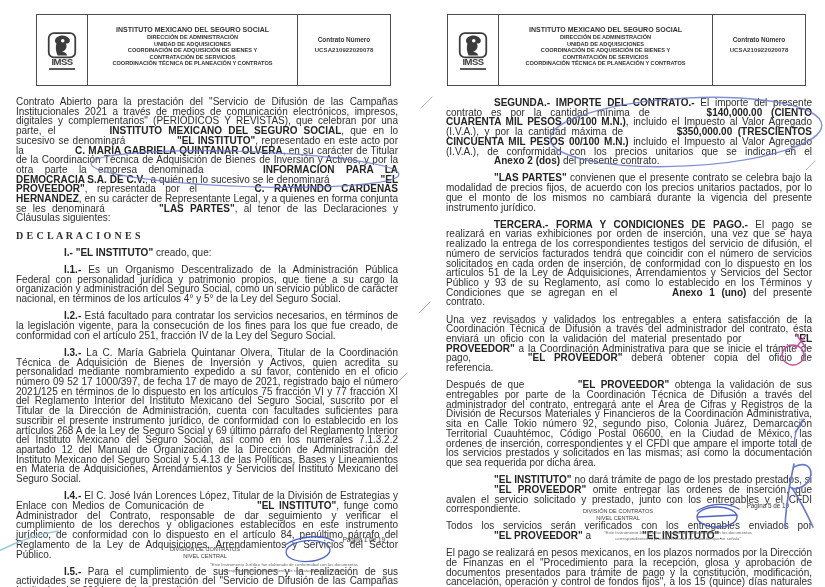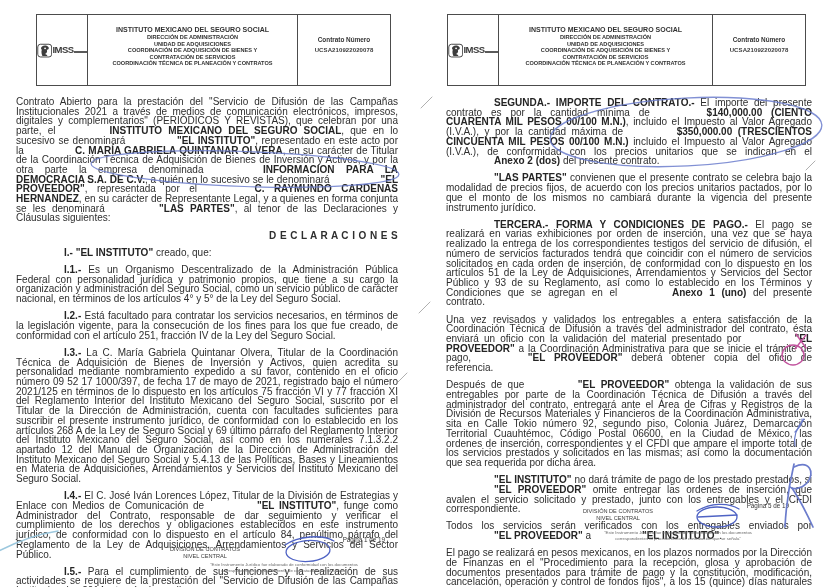--- a/index.html
+++ b/index.html
@@ -7,38 +7,38 @@
        font-family:"Liberation Sans",sans-serif;color:#2e2e2e;}
   .canvas{position:absolute;inset:0;background:#fff;}
   .page{position:absolute;top:0;height:587px;background:#fff;}
   #page1{left:0;width:411px;}
   #page2{left:413px;width:412px;}
 
   
   .header-box{display:flex;border:1px solid #4c4c4c;height:72px;background:#fff;box-sizing:border-box;}
   #page1 .header-box{margin:14px 20px 0 36px;}
   #page2 .header-box{margin:14px 19px 0 34px;}
-  .logo-cell{width:50px;border-right:1px solid #4c4c4c;display:flex;flex-direction:row;
+  .logo-cell{width:50px;border-right:1px solid #4c4c4c;display:flex;flex-direction:column;
              align-items:center;justify-content:center;padding-top:2px;}
   .logo-word{font-size:9.5px;font-weight:900;letter-spacing:-0.5px;color:#3b3b3b;margin-top:-4px;}
   .logo-bar{width:26px;height:2px;background:#5a5a5a;margin-top:1px;}
   .center-cell{flex:1;border-right:1px solid #4c4c4c;text-align:center;padding-top:11px;}
   .org-l1{font-size:7px;font-weight:700;line-height:8px;color:#333;}
   .org-ln{font-size:5.6px;font-weight:700;line-height:6.6px;color:#333;}
   .number-cell{width:92px;text-align:center;padding-top:21px;box-sizing:border-box;}
   .contract-label{font-size:6.4px;font-weight:700;color:#333;}
   .contract-number{font-size:6px;font-weight:600;color:#3a3a3a;margin-top:4px;letter-spacing:0.1px;}
 
   
   .body-text{font-size:10px;line-height:9.7px;color:#2e2e2e;}
   #page1 .body-text{margin:11px 13px 0 16px;}
   #page2 .body-text{margin:12px 13px 0 33px;}
   .para{text-align:justify;}
   .para + .para{margin-top:7.5px;}
-  .para.heading{text-align:right;font-weight:700;letter-spacing:0.4px;}
+  .para.heading{text-align:left;font-weight:700;letter-spacing:0.4px;font-family:Liberation Serif, serif;}
   .para b{font-weight:700;color:#242424;padding-left:48px;}
 
   
   .division{position:absolute;width:130px;text-align:center;font-size:5.6px;line-height:7px;color:#3a3a3a;}
   #page1 .division{left:140px;top:546px;}
   #page2 .division{left:140px;top:508px;}
   .page-label{position:absolute;font-size:6.3px;color:#333;}
   #page1 .page-label{right:26px;top:536px;}
   #page2 .page-label{right:36px;top:502px;}
   .fine-print{position:absolute;font-size:4.3px;line-height:5.8px;color:#6a6a6a;text-align:center;}

